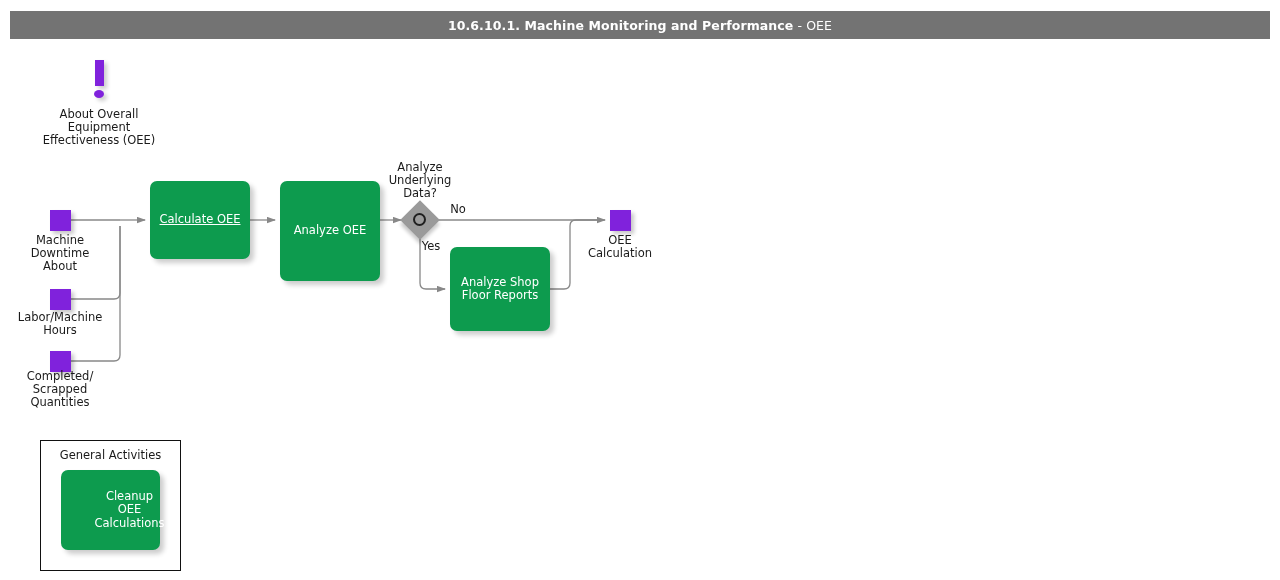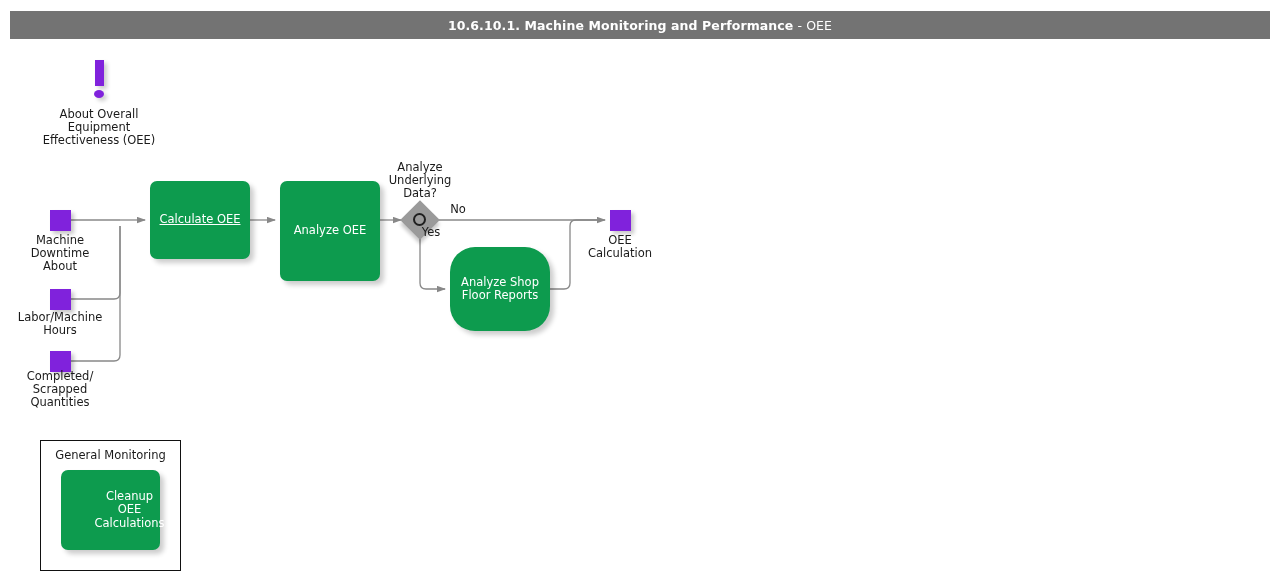--- a/index.html
+++ b/index.html
@@ -204,36 +204,36 @@
   <div class="data-square" style="left:50px; top:351px;"></div>
   <div class="node-label" style="left:0px; top:370px; width:120px;">Completed/
 Scrapped
 Quantities</div>
 </div>
 
 <div class="task" style="left:150px; top:181px; width:100px; height:78px;text-decoration:underline;">Calculate OEE</div>
 
 <div class="task" style="left:280px; top:181px; width:100px; height:100px;">Analyze OEE</div>
 
-<div class="task" style="left:450px; top:247px; width:100px; height:84px;border-radius:25px;">Analyze Shop
+<div class="task" style="left:450px; top:247px; width:100px; height:84px;">Analyze Shop
 Floor Reports</div>
 
 <div class="node">
   <div class="edge-label" style="left:370px; top:161px; width:100px;">Analyze
 Underlying
 Data?</div>
   <div class="gateway" style="left:406px; top:206px;"></div>
   <div class="gateway-ring" style="left:413px; top:213px;"></div>
 </div>
 <div class="edge-label" style="left:441px; top:203px; width:34px;">No</div>
-<div class="edge-label" style="left:414px; top:226px; width:34px;">Yes</div>
+<div class="edge-label" style="left:414px; top:240px; width:34px;">Yes</div>
 
 <div class="node">
   <div class="data-square" style="left:610px; top:210px;"></div>
   <div class="node-label" style="left:560px; top:234px; width:120px;">OEE
 Calculation</div>
 </div>
 
 <div class="group-box" style="left:40px; top:440px; width:141px; height:131px;">
-  <div class="group-title" style="top:7px;">General Monitoring</div>
+  <div class="group-title" style="top:7px;">General Activities</div>
 </div>
 <div class="task" style="left:61px; top:470px; width:99px; height:80px;padding-left:44px;">Cleanup OEE
 Calculations</div>
 
 </body></html>

